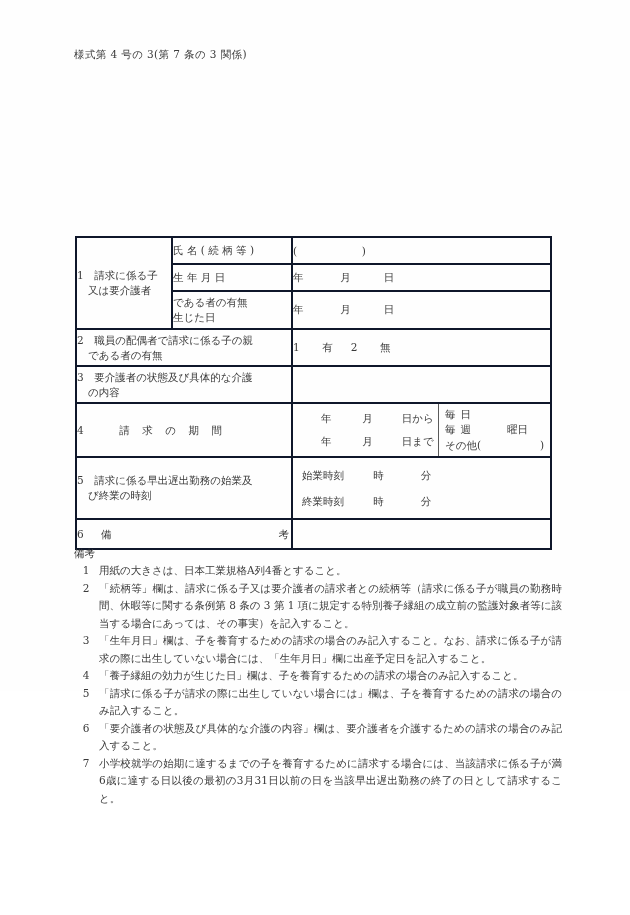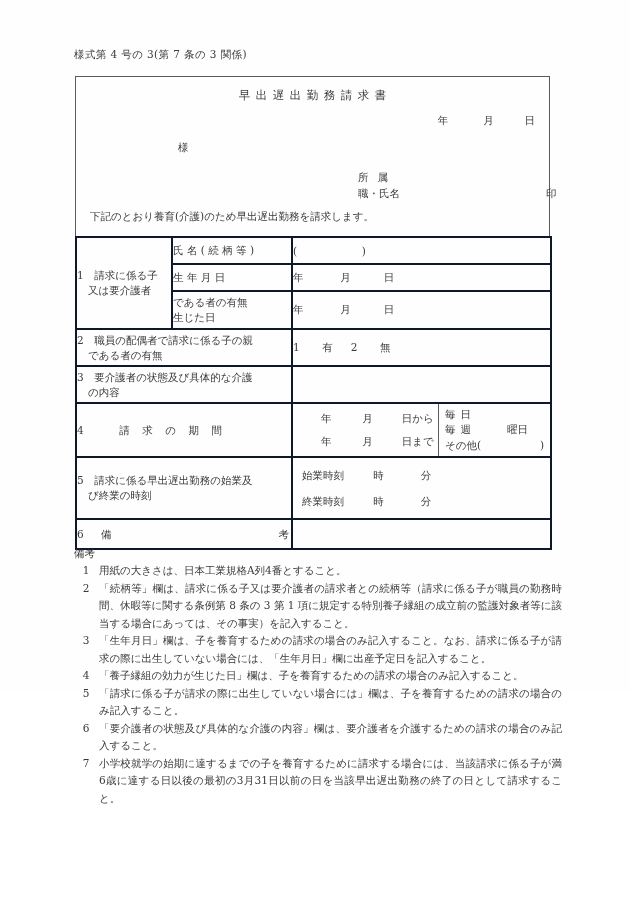--- a/index.html
+++ b/index.html
@@ -229,39 +229,20 @@
     padding-right: 4px;
   }
 </style>
 </head>
 <body>
 
 <div class="page">
 
   <div class="form-no">様式第 4 号の 3(第 7 条の 3 関係)</div>
 
-  <div class="upper-box">
-    <div class="doc-title">早出遅出勤務請求書</div>
-    <div class="date-line">
-      <span class="date-y">年</span>
-      <span class="date-m">月</span>
-      <span>日</span>
-    </div>
-    <div class="addressee">様</div>
-    <div class="affil-block">
-      <div class="affil-row">
-        <span class="affil-label affil-l1">所属</span>
-      </div>
-      <div class="affil-row">
-        <span class="affil-label">職・氏名</span>
-        <span class="seal">印</span>
-      </div>
-    </div>
-    <div class="intro">下記のとおり養育(介護)のため早出遅出勤務を請求します。</div>
-  </div>
 
   <table class="form-table">
     <colgroup>
       <col class="c-label">
         <col class="c-sub">
         <col class="c-val">
     </colgroup>
     <tbody>
       <tr>
         <td rowspan="3" class="pad">

